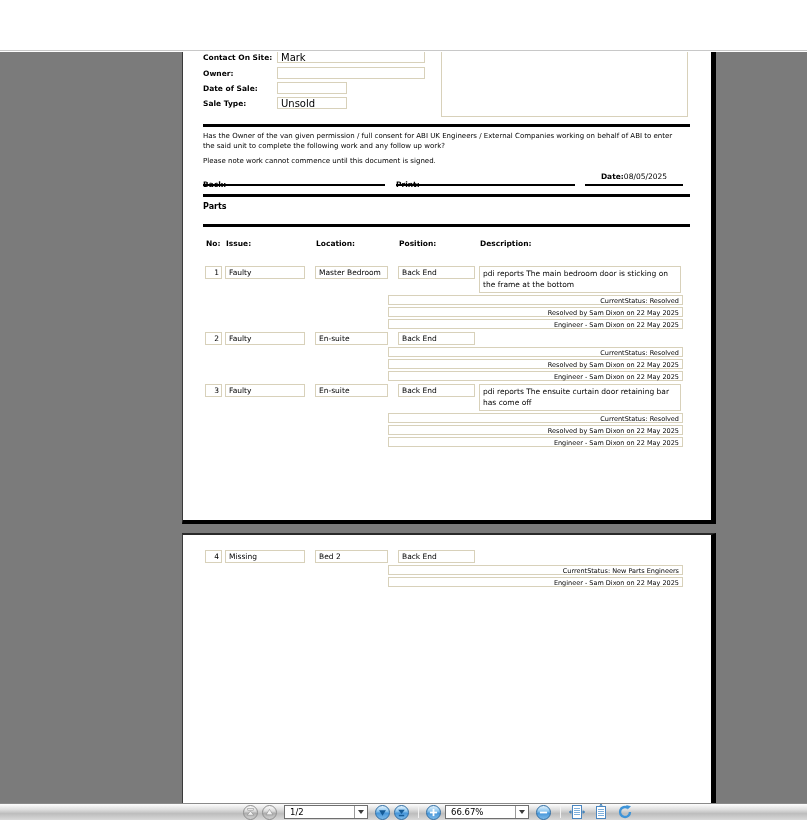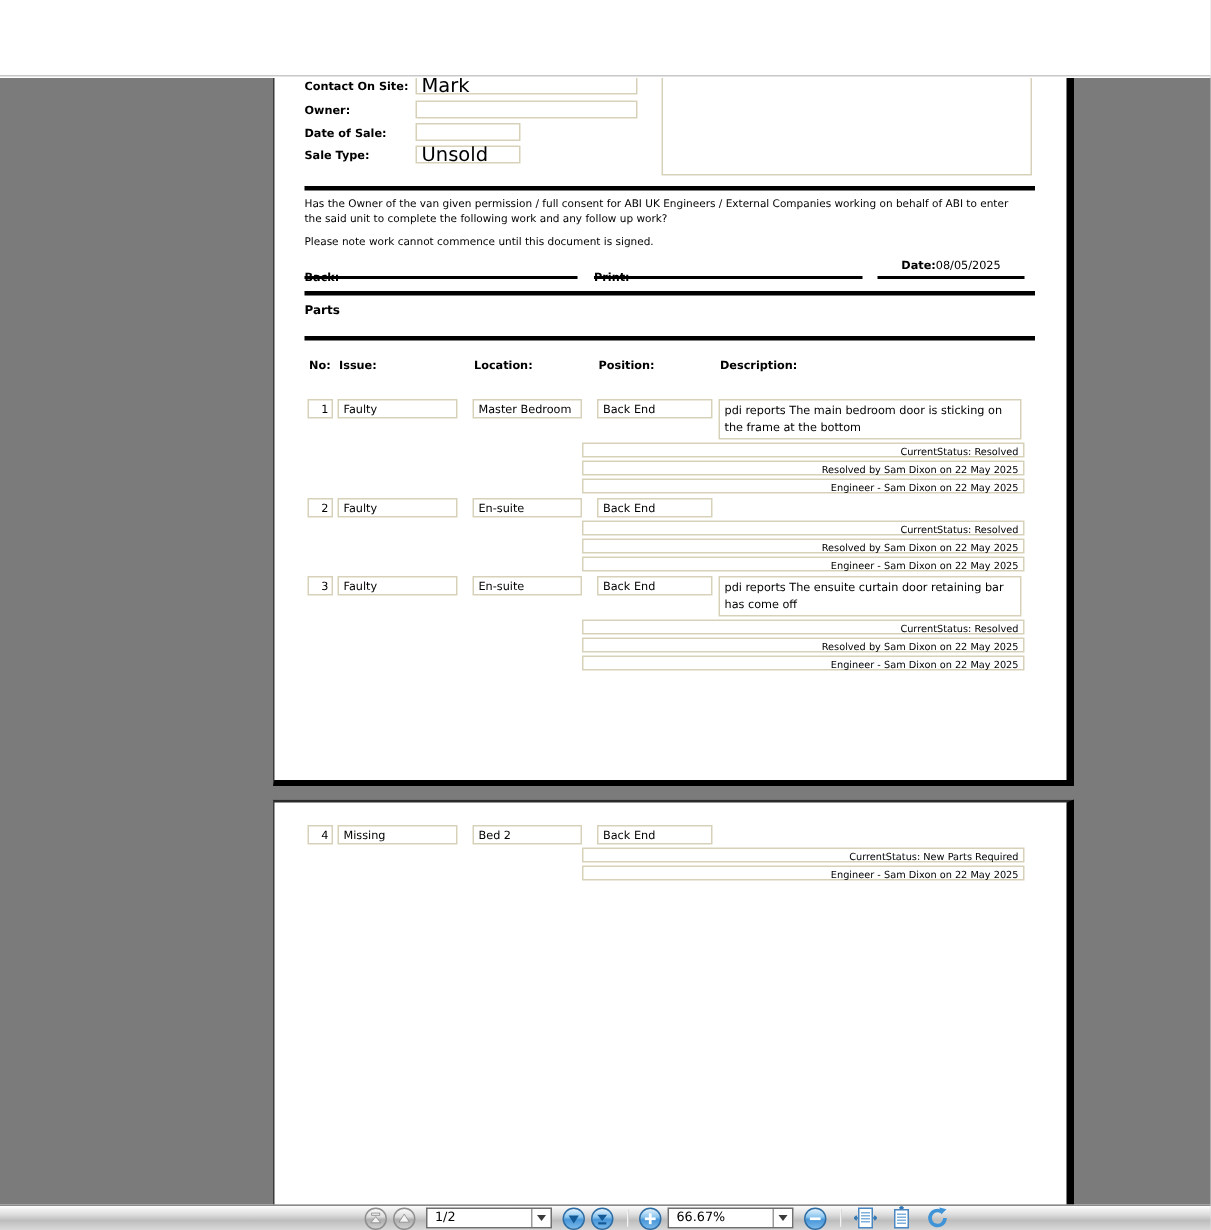--- a/index.html
+++ b/index.html
@@ -14,21 +14,21 @@
 
   .page { position:absolute; left:182px; width:534px; background:#ffffff;
           border-left:1px solid #3a3a3a; border-right:5px solid #000; }
   .page1 { top:-10px; height:482px; border-bottom:4px solid #000; }
   .page2 { top:481px; height:275px; border-top:2px solid #2a2a2a; }
 
   
   .doc-label { font-size:7.5px; font-weight:bold; color:#000; }
   .field-row { position:absolute; left:20px; display:flex; align-items:center; }
   .field-row .doc-label { width:74px; }
-  .field-input { width:148px; height:12px; border:1px solid #d8d1ba; font-size:13px;
+  .field-input { width:148px; height:12px; border:1px solid #d8d1ba; font-size:10px;
                  line-height:10px; padding:1px 0 0 3px; color:#000; background:#fff; }
   .fields .field-row:nth-child(3) .field-input, .fields .field-row:nth-child(4) .field-input { width:70px; }
 
   .big-box { position:absolute; left:258px; top:4px; width:247px; height:71px;
              border:1px solid #d8d1ba; background:#fff; }
 
   .sep { position:absolute; left:20px; width:487px; height:3px; background:#000; }
 
   .consent-q { position:absolute; left:20px; top:89px; width:478px; font-size:7px;
                line-height:10px; color:#000; }
@@ -200,21 +200,21 @@
   <div class="page page2">
     <div class="rows-container p2-rows" id="page2-rows">
   <div class="prow">
     <div class="prow-main">
       <span class="cell cell-no col-no">4</span>
       <span class="cell col-iss">Missing</span>
       <span class="cell col-loc">Bed 2</span>
       <span class="cell col-pos">Back End</span>
     </div>
     <div>
-            <div class="prow-status">CurrentStatus: New Parts Required</div>
+            <div class="prow-status">CurrentStatus: New Parts Engineers</div>
             <div class="prow-status">Engineer - Sam Dixon on 22 May 2025</div>
           </div>
   </div>
 </div>
   </div>
 
 </div>
 
 <div class="toolbar">
 

